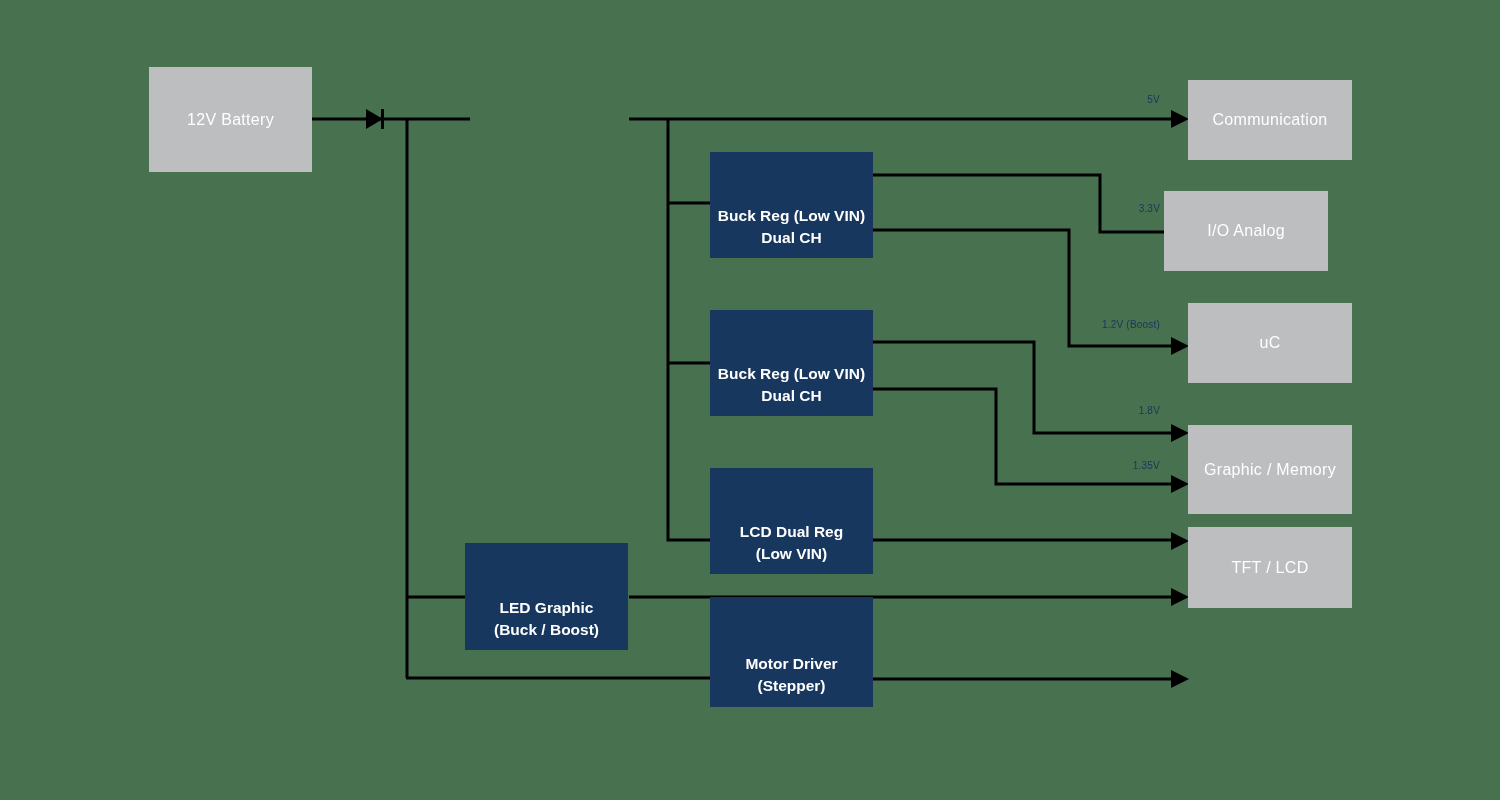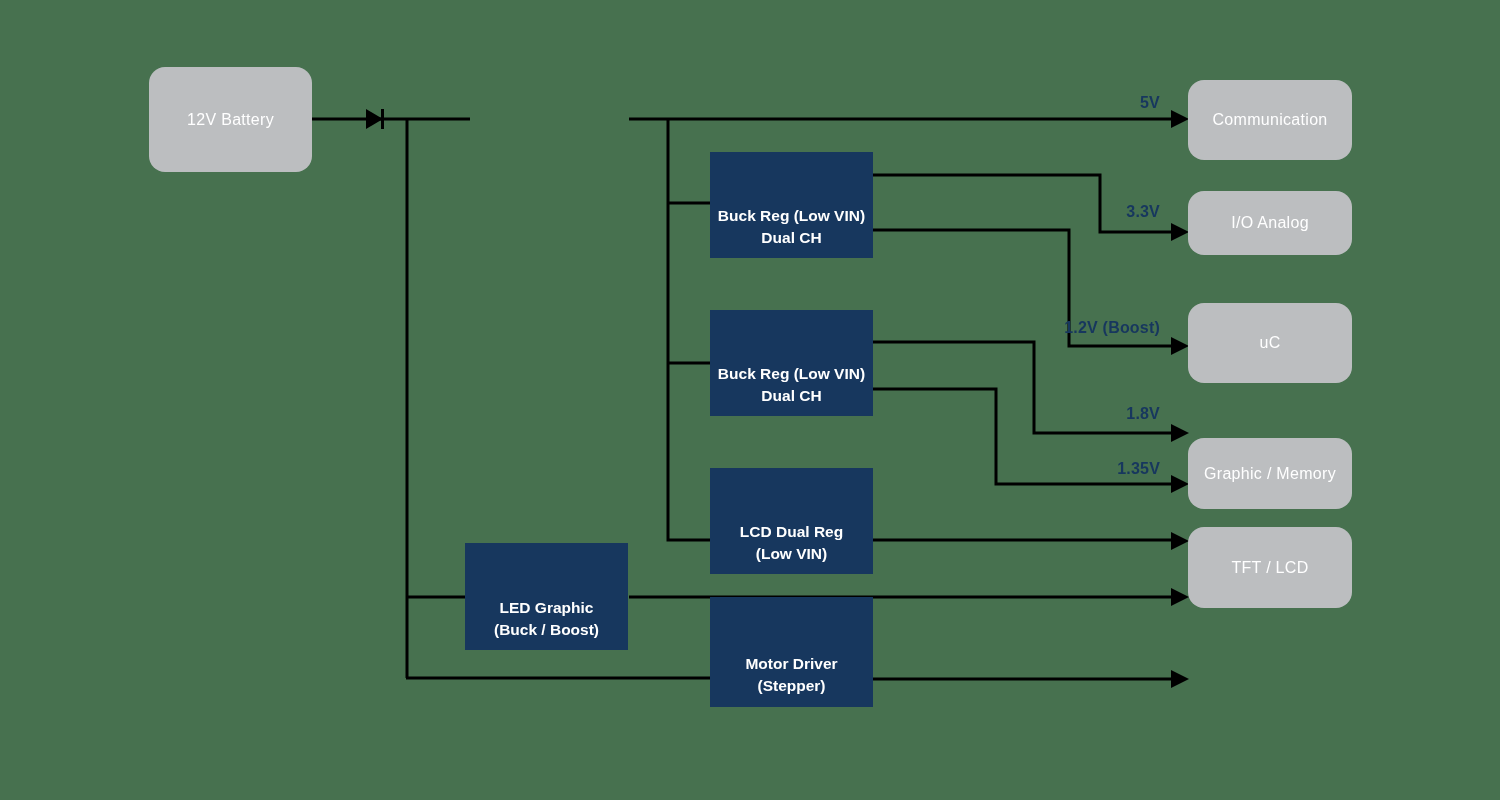--- a/index.html
+++ b/index.html
@@ -14,33 +14,33 @@
   body{
     width:1500px;height:800px;
     background:var(--background);
     font-family:"Liberation Sans", sans-serif;
     overflow:hidden;
   }
   .canvas{position:relative;width:1500px;height:800px;}
   .wires{position:absolute;left:0;top:0;}
   .node{position:absolute;box-sizing:border-box;}
   .node.reg{background:var(--regulator-fill);}
-  .node.load, .node.source{background:var(--load-fill);border-radius:16px;}
+  .node.load, .node.source{background:var(--load-fill);}
   .nlabel{
     position:absolute;left:4px;right:4px;
     text-align:center;
     transform:translateY(-50%);
     color:var(--node-text);
     white-space:pre-line;
   }
   .reg .nlabel{top:71%;font-weight:bold;font-size:15.5px;line-height:1.42;}
   .load .nlabel, .source .nlabel{top:50%;font-weight:400;font-size:16px;letter-spacing:.3px;}
   .rail{
     position:absolute;width:140px;text-align:right;
-    font-weight:bold;font-size:16px;color:var(--rail-label);
+    font-weight:normal;font-size:10px;color:var(--rail-label);
     letter-spacing:.2px;
   }
 </style>
 </head>
 <body>
 
 <div class="canvas">
 
   <svg class="wires" width="1500" height="800" viewBox="0 0 1500 800">
     <g stroke="#000000" stroke-width="3" fill="none">
@@ -95,27 +95,27 @@
 (Buck / Boost)</span>
   </div>
   <div class="node reg" style="left:710px;top:597px;width:163px;height:110px">
     <span class="nlabel">Motor Driver
 (Stepper)</span>
   </div>
 
   <div class="node load" style="left:1188px;top:80px;width:164px;height:80px">
     <span class="nlabel">Communication</span>
   </div>
-  <div class="node load" style="left:1188px;top:191px;width:164px;height:64px">
+  <div class="node load" style="left:1164px;top:191px;width:164px;height:80px">
     <span class="nlabel">I/O Analog</span>
   </div>
   <div class="node load" style="left:1188px;top:303px;width:164px;height:80px">
     <span class="nlabel">uC</span>
   </div>
-  <div class="node load" style="left:1188px;top:438px;width:164px;height:71px">
+  <div class="node load" style="left:1188px;top:425px;width:164px;height:89px">
     <span class="nlabel">Graphic / Memory</span>
   </div>
   <div class="node load" style="left:1188px;top:527px;width:164px;height:81px">
     <span class="nlabel">TFT / LCD</span>
   </div>
 
   <div class="rail" style="left:1020px;top:94px">5V</div>
   <div class="rail" style="left:1020px;top:203px">3.3V</div>
   <div class="rail" style="left:1020px;top:319px">1.2V (Boost)</div>
   <div class="rail" style="left:1020px;top:405px">1.8V</div>

